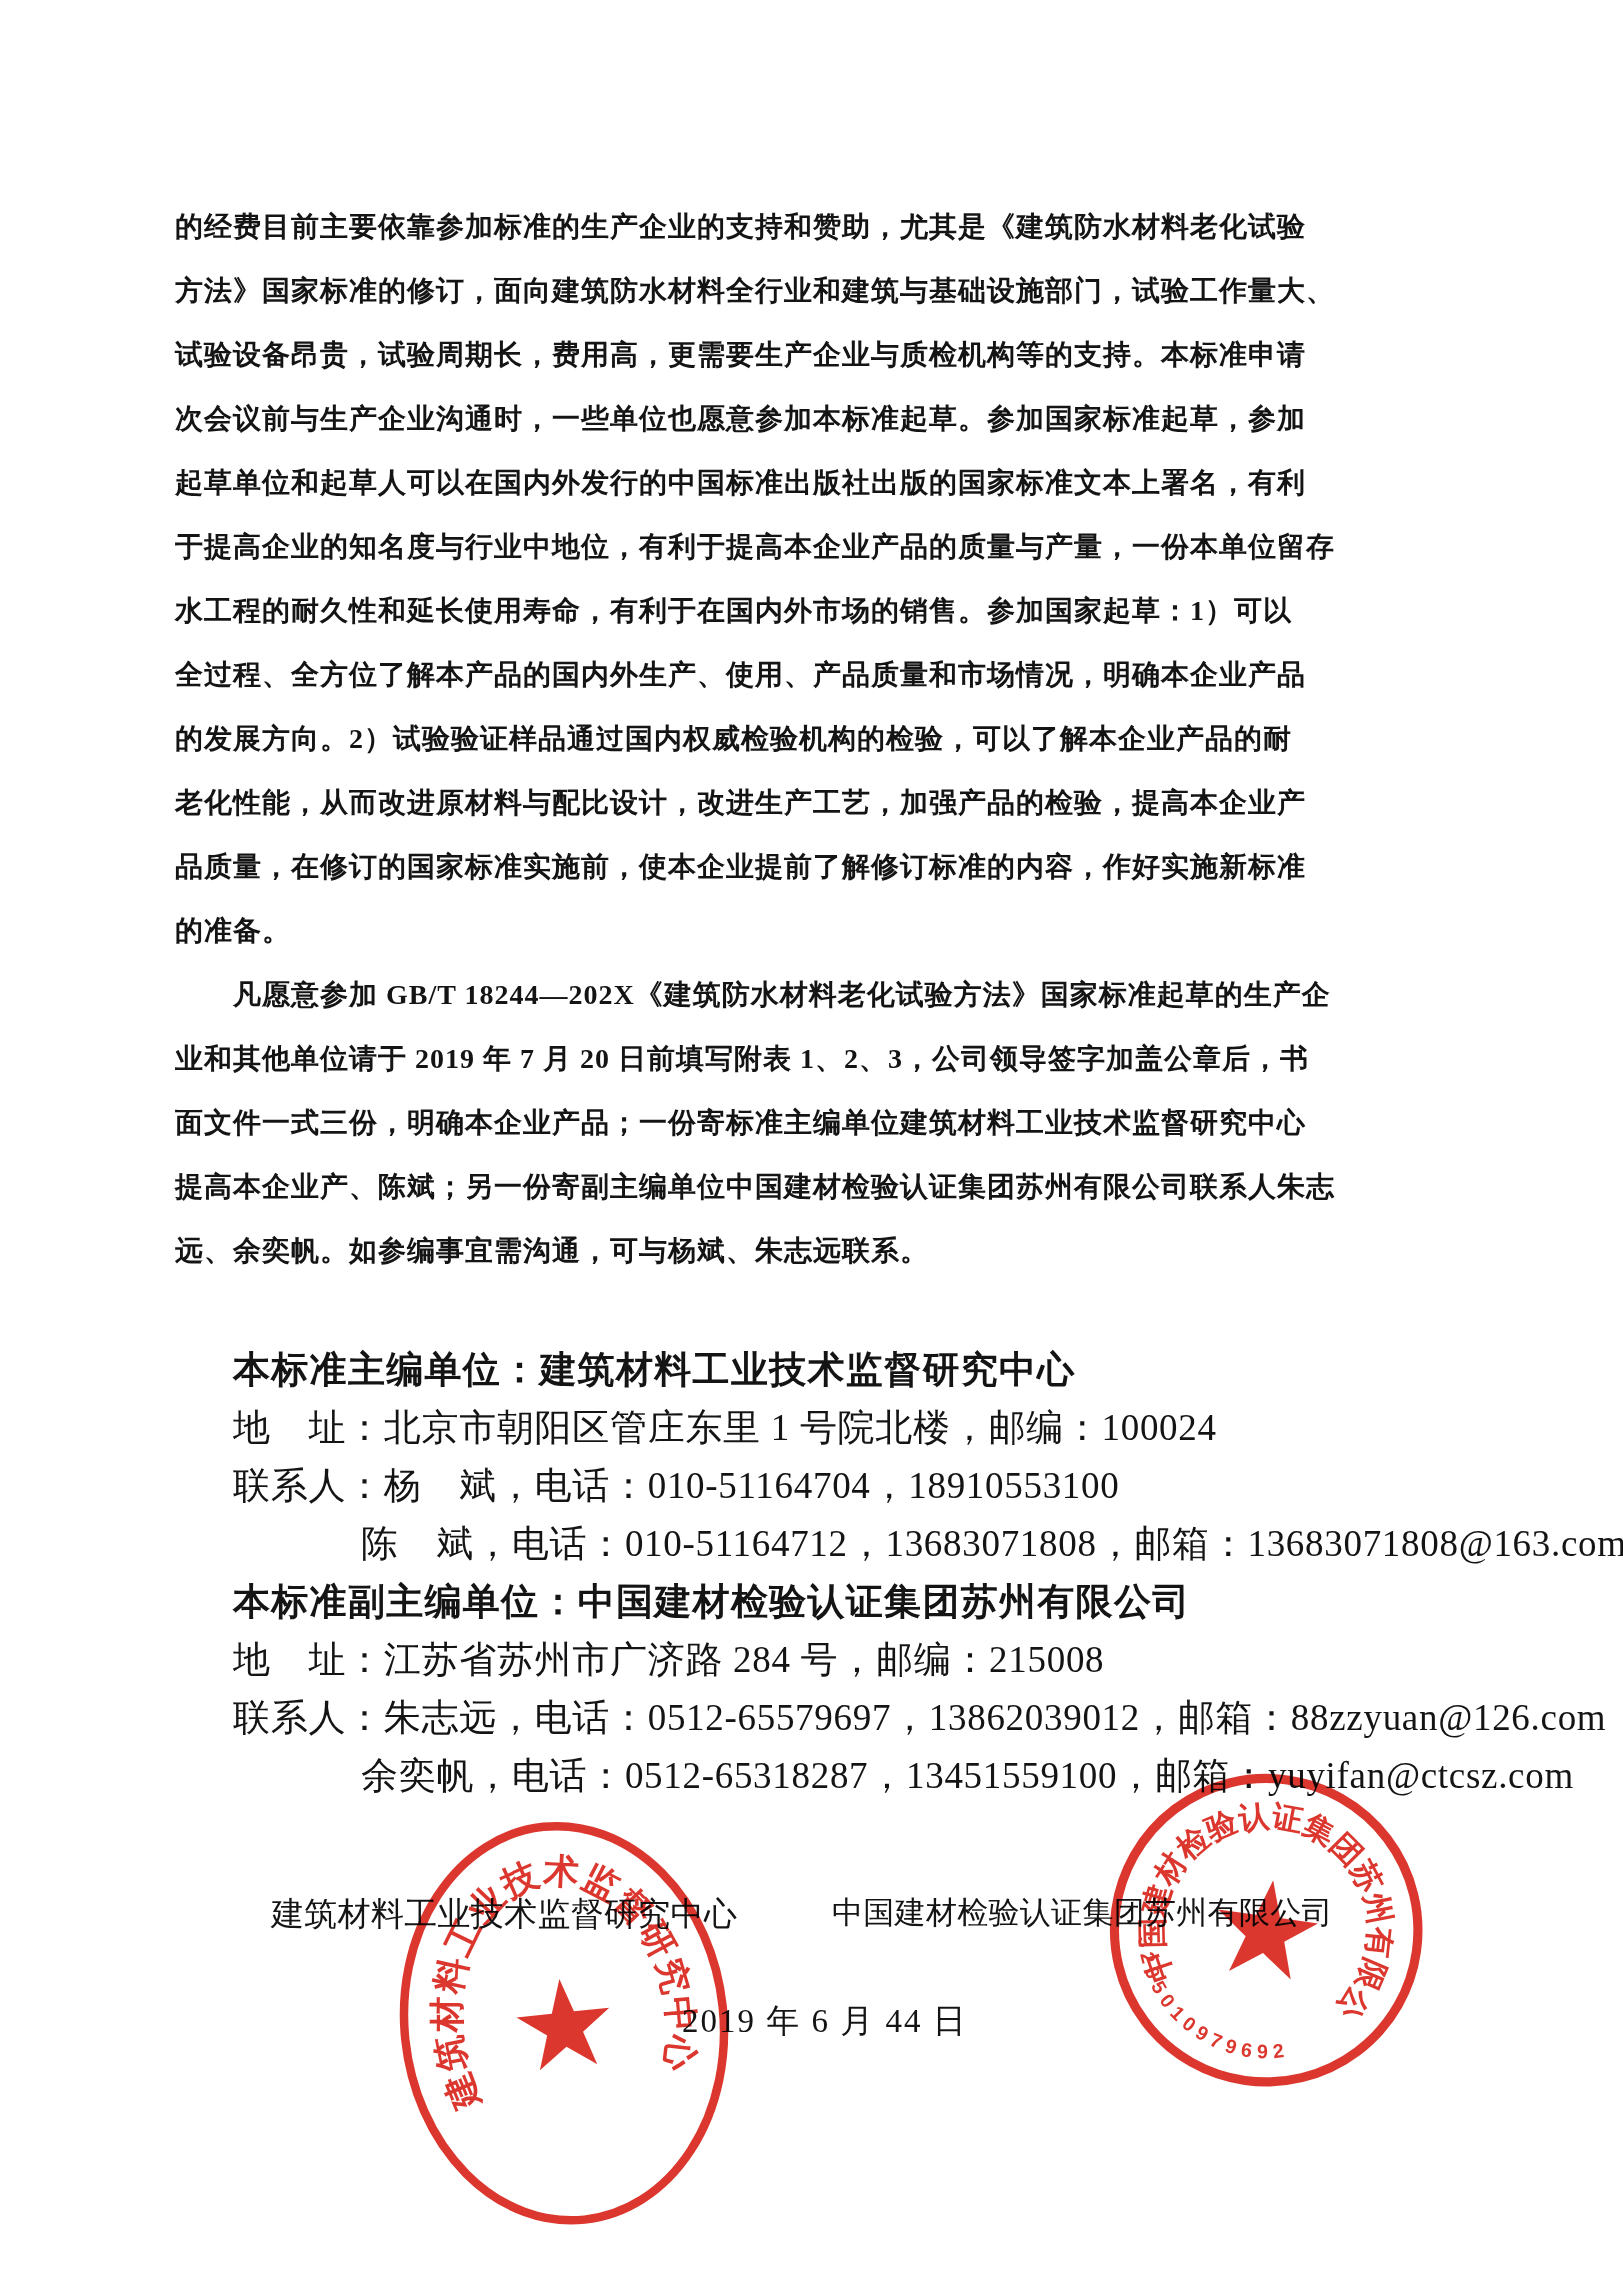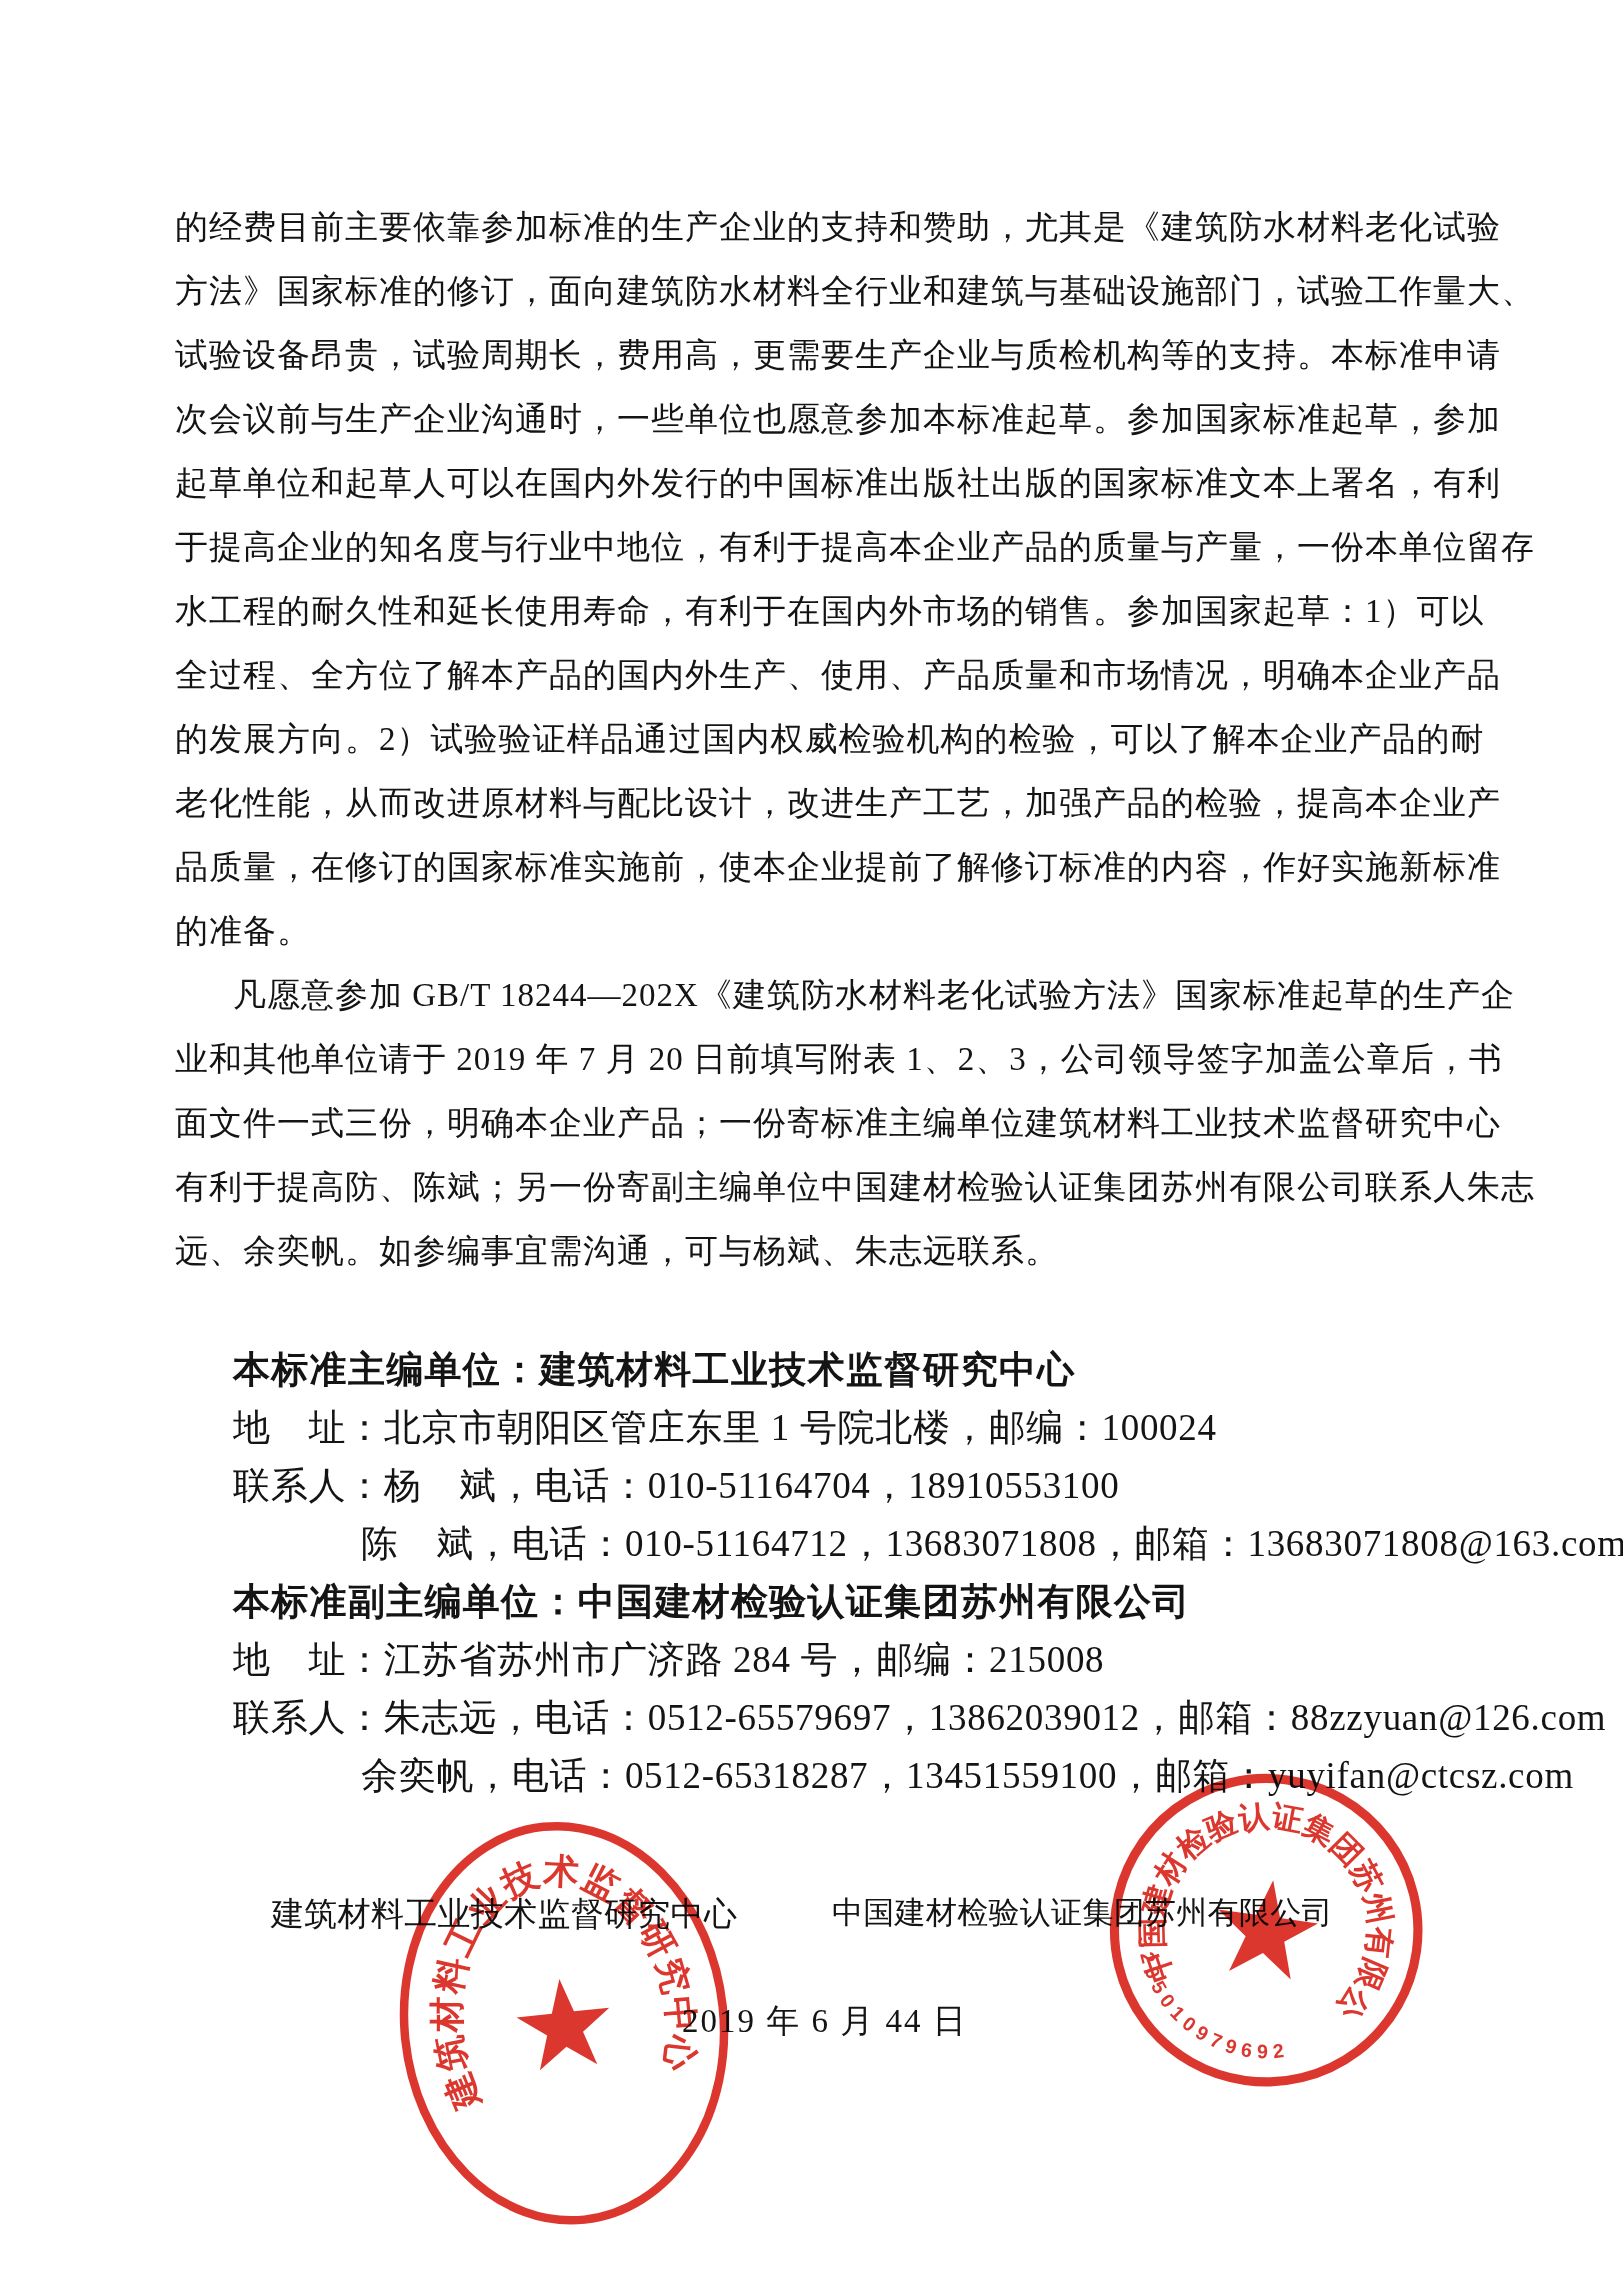--- a/index.html
+++ b/index.html
@@ -8,21 +8,21 @@
     width:1623px;height:2295px;
     background:#ffffff;
     overflow:hidden;
     font-family:"Liberation Serif","DejaVu Serif",serif;
     color:#141414;
   }
   .textblock{position:absolute;left:175px;width:1274px;z-index:2;}
   #parablock{top:195px;}
   #parablock .line{
     height:64px;line-height:64px;
-    font-size:33px;letter-spacing:1px;white-space:nowrap;
+    font-size:28px;letter-spacing:1px;white-space:nowrap;font-weight:bold;
   }
   #contactblock{top:1341px;}
   #contactblock .line{
     height:58px;line-height:58px;
     font-size:37px;letter-spacing:0.7px;white-space:nowrap;
   }
   .indent{text-indent:58px;}
   .bold{
     font-weight:bold;
     font-family:"Liberation Sans","DejaVu Sans",sans-serif;
@@ -64,21 +64,21 @@
       <div class="line ">于提高企业的知名度与行业中地位，有利于提高本企业产品的质量与产量，一份本单位留存</div>
       <div class="line ">水工程的耐久性和延长使用寿命，有利于在国内外市场的销售。参加国家起草：1）可以</div>
       <div class="line ">全过程、全方位了解本产品的国内外生产、使用、产品质量和市场情况，明确本企业产品</div>
       <div class="line ">的发展方向。2）试验验证样品通过国内权威检验机构的检验，可以了解本企业产品的耐</div>
       <div class="line ">老化性能，从而改进原材料与配比设计，改进生产工艺，加强产品的检验，提高本企业产</div>
       <div class="line ">品质量，在修订的国家标准实施前，使本企业提前了解修订标准的内容，作好实施新标准</div>
       <div class="line ">的准备。</div>
       <div class="line indent">凡愿意参加 GB/T 18244—202X《建筑防水材料老化试验方法》国家标准起草的生产企</div>
       <div class="line ">业和其他单位请于 2019 年 7 月 20 日前填写附表 1、2、3，公司领导签字加盖公章后，书</div>
       <div class="line ">面文件一式三份，明确本企业产品；一份寄标准主编单位建筑材料工业技术监督研究中心</div>
-      <div class="line ">有利于提高防、陈斌；另一份寄副主编单位中国建材检验认证集团苏州有限公司联系人朱志</div>
+      <div class="line ">提高本企业产、陈斌；另一份寄副主编单位中国建材检验认证集团苏州有限公司联系人朱志</div>
       <div class="line ">远、余奕帆。如参编事宜需沟通，可与杨斌、朱志远联系。</div>
     </div>
 
   <div class="textblock" id="contactblock">
       <div class="line bold">本标准主编单位：建筑材料工业技术监督研究中心</div>
       <div class="line indent">地　址：北京市朝阳区管庄东里 1 号院北楼，邮编：100024</div>
       <div class="line indent">联系人：杨　斌，电话：010-51164704，18910553100</div>
       <div class="line cont">陈　斌，电话：010-51164712，13683071808，邮箱：13683071808@163.com</div>
       <div class="line bold">本标准副主编单位：中国建材检验认证集团苏州有限公司</div>
       <div class="line indent">地　址：江苏省苏州市广济路 284 号，邮编：215008</div>

